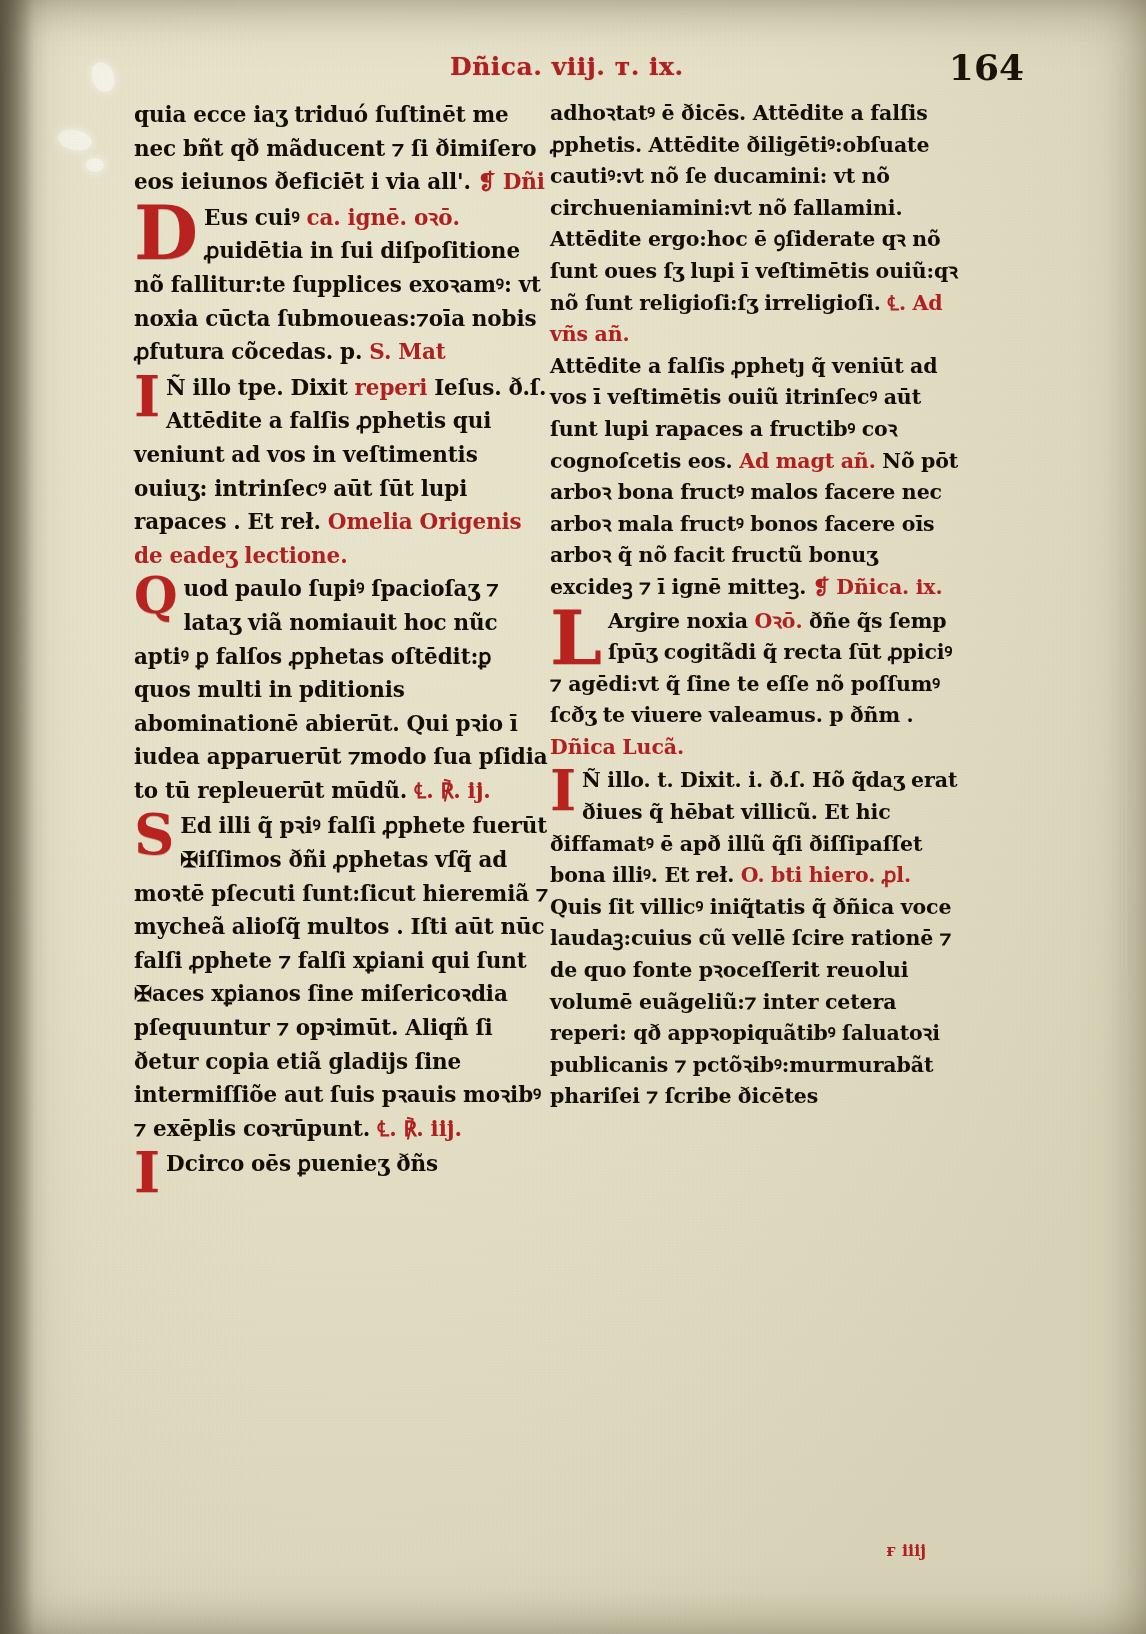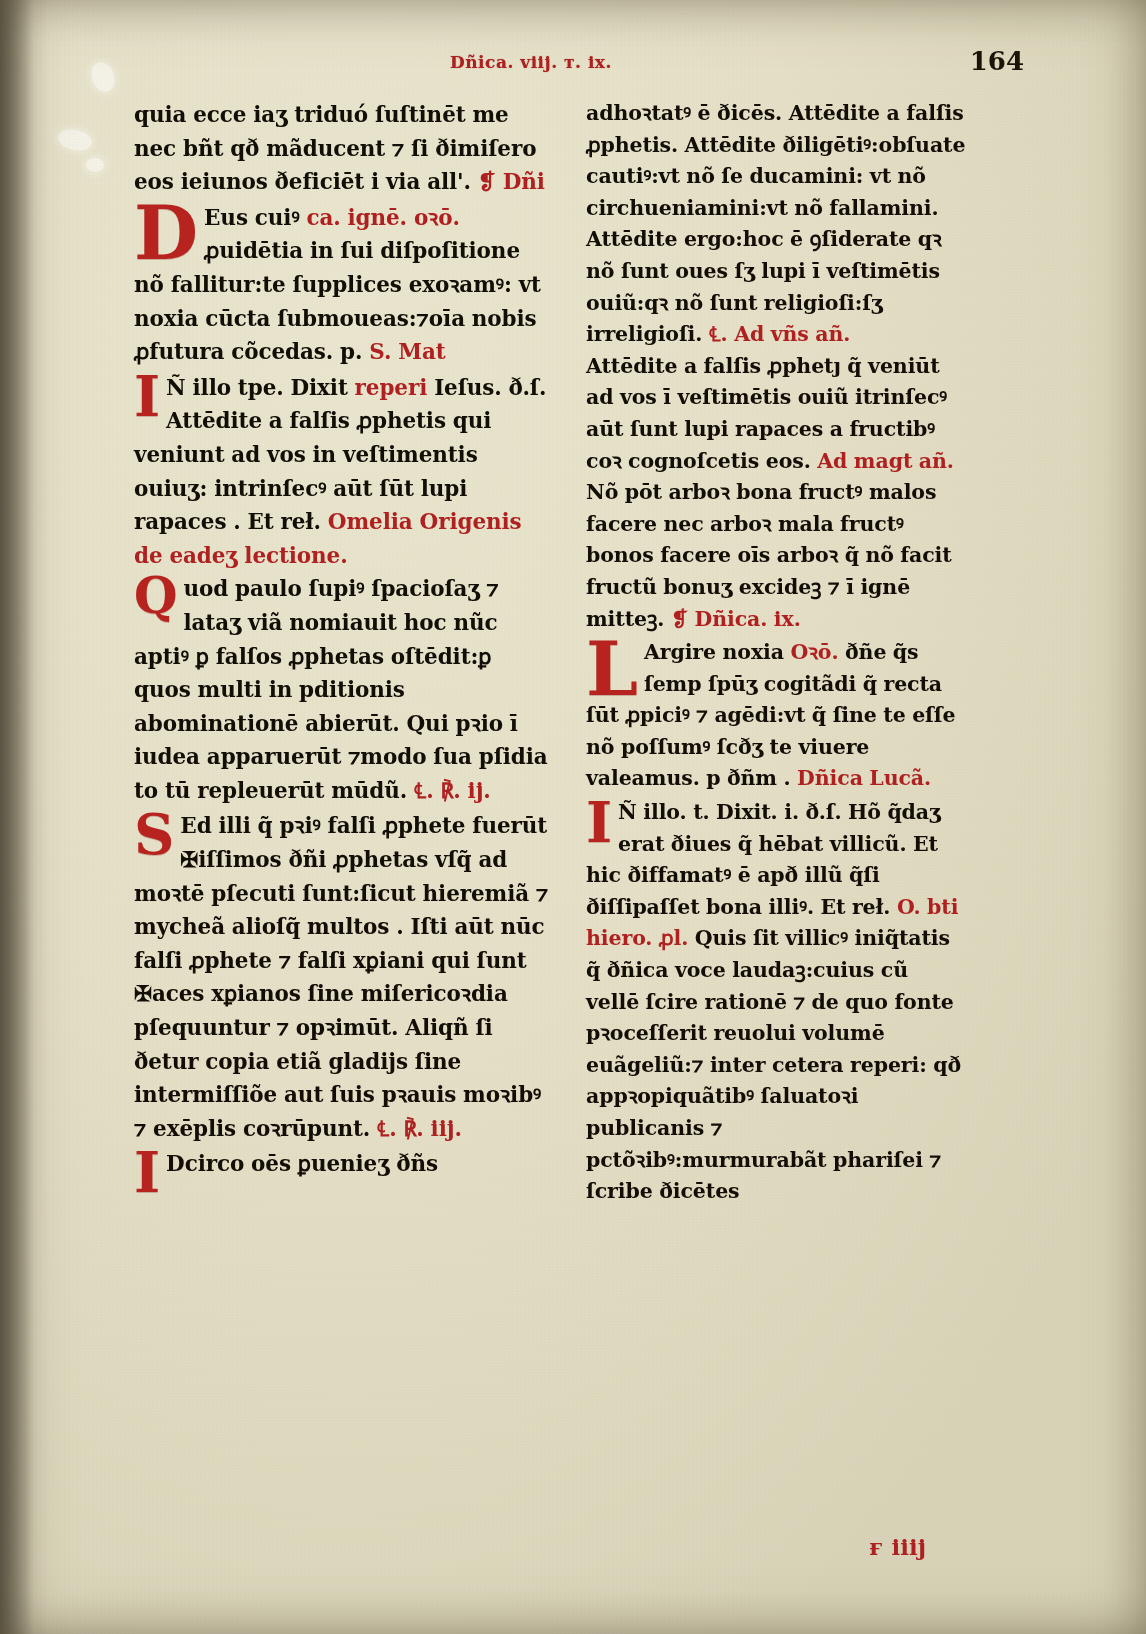--- a/index.html
+++ b/index.html
@@ -66,32 +66,32 @@
     left: 130px;
     right: 80px;
     height: 34px;
   }
   .runhead {
     position: absolute;
     left: 320px;
     top: 0;
     font-family: "DejaVu Serif", serif;
     font-weight: bold;
-    font-size: 17px;
+    font-size: 25px;
     letter-spacing: 0.5px;
     color: #b02020;
     text-shadow: 0 0 1px rgba(150,20,20,0.5);
   }
   .folio {
     position: absolute;
     right: 42px;
     top: -6px;
     font-family: "DejaVu Serif", serif;
     font-weight: bold;
-    font-size: 26px;
+    font-size: 36px;
     color: #1a1408;
   }
 
   
   #cols {
     position: absolute;
     top: 98px;
     left: 134px;
     width: 880px;
     height: 1420px;
@@ -108,21 +108,20 @@
     color: #120d05;
     font-size: 21.5px;
     line-height: 33.6px;
     letter-spacing: -0.1px;
     text-align: left;
     word-spacing: -0.5px;
   }
   .col.right p {
     font-size: 20.5px;
     line-height: 31.6px;
-    margin-left: 36px;
   }
   .rub {
     color: #b02020;
     font-weight: bold;
   }
   
   .initial {
     float: left;
     color: #b8231f;
     font-family: "DejaVu Serif", serif;
@@ -143,21 +142,21 @@
     font-size: 50px;
     margin-top: 3px;
   }
   .clr { clear: both; }
   .sig {
     position: absolute;
     bottom: -42px;
     right: 40px;
     font-family: "DejaVu Serif", serif;
     font-weight: bold;
-    font-size: 23px;
+    font-size: 16px;
     color: #15100a;
   }
   .sig .r { color: #b02020; }
 </style>
 </head>
 <body>
 
 <div id="page">
 
   <div id="leftedge"></div>

